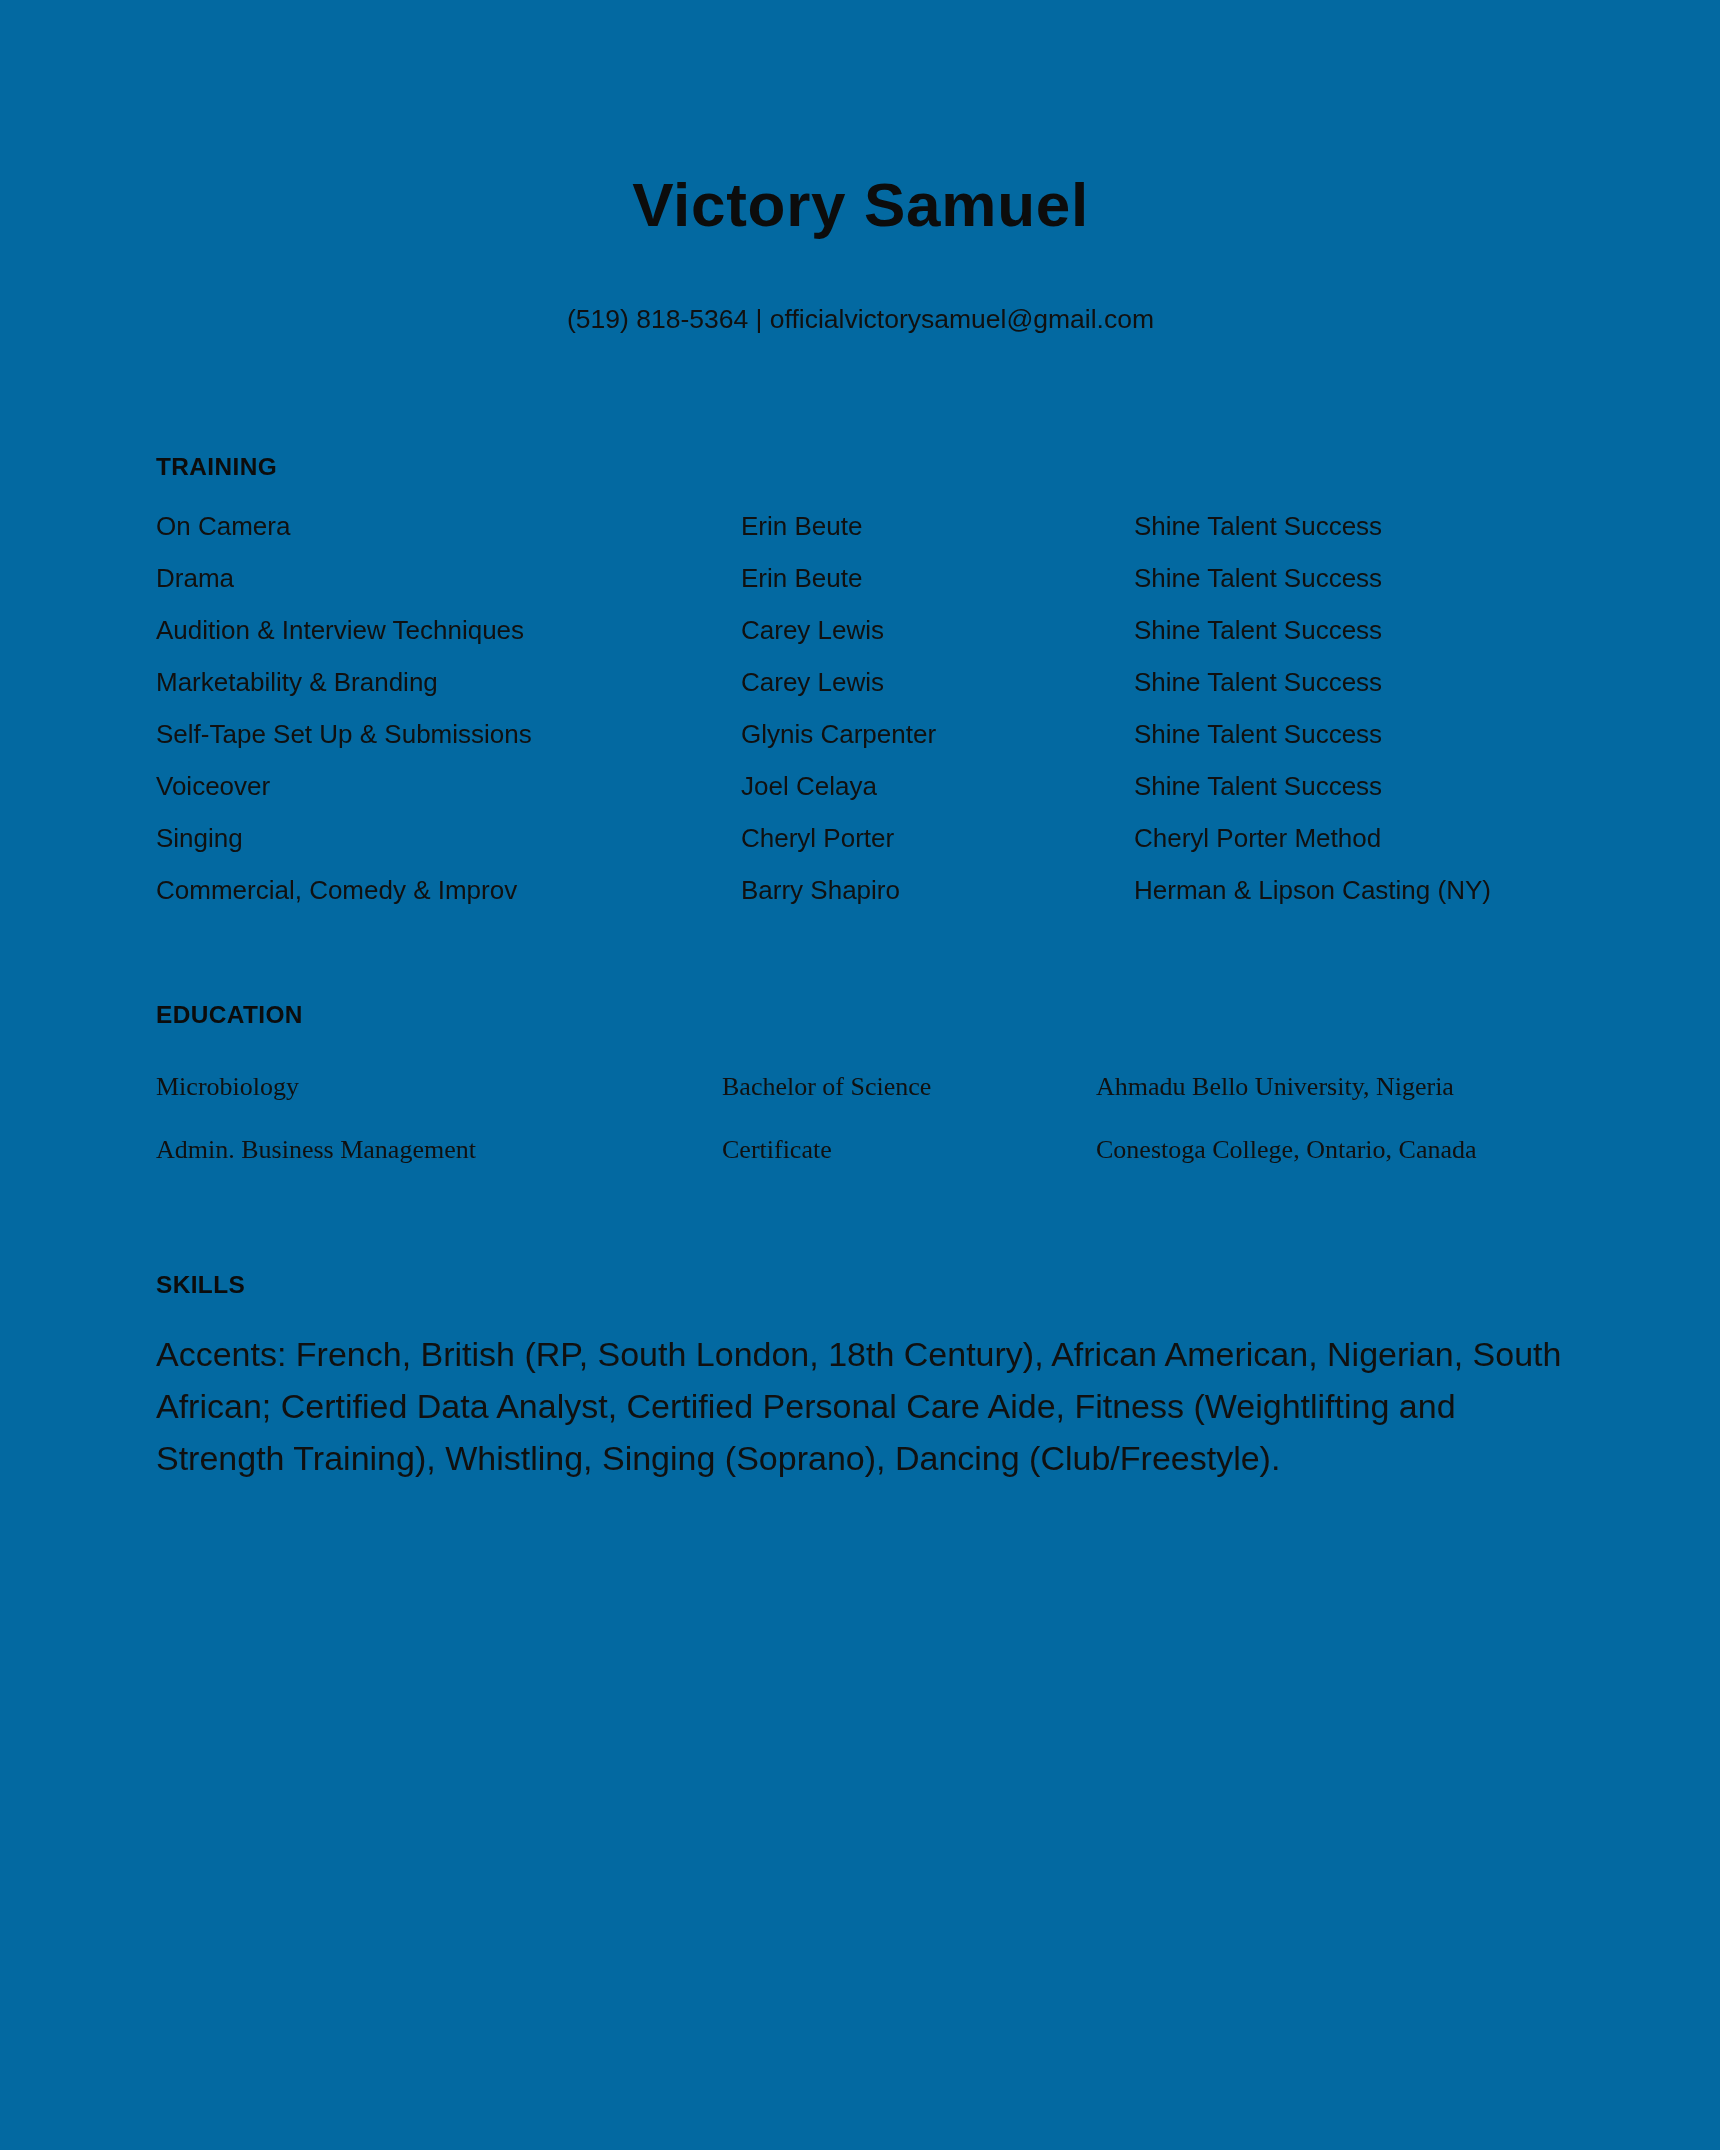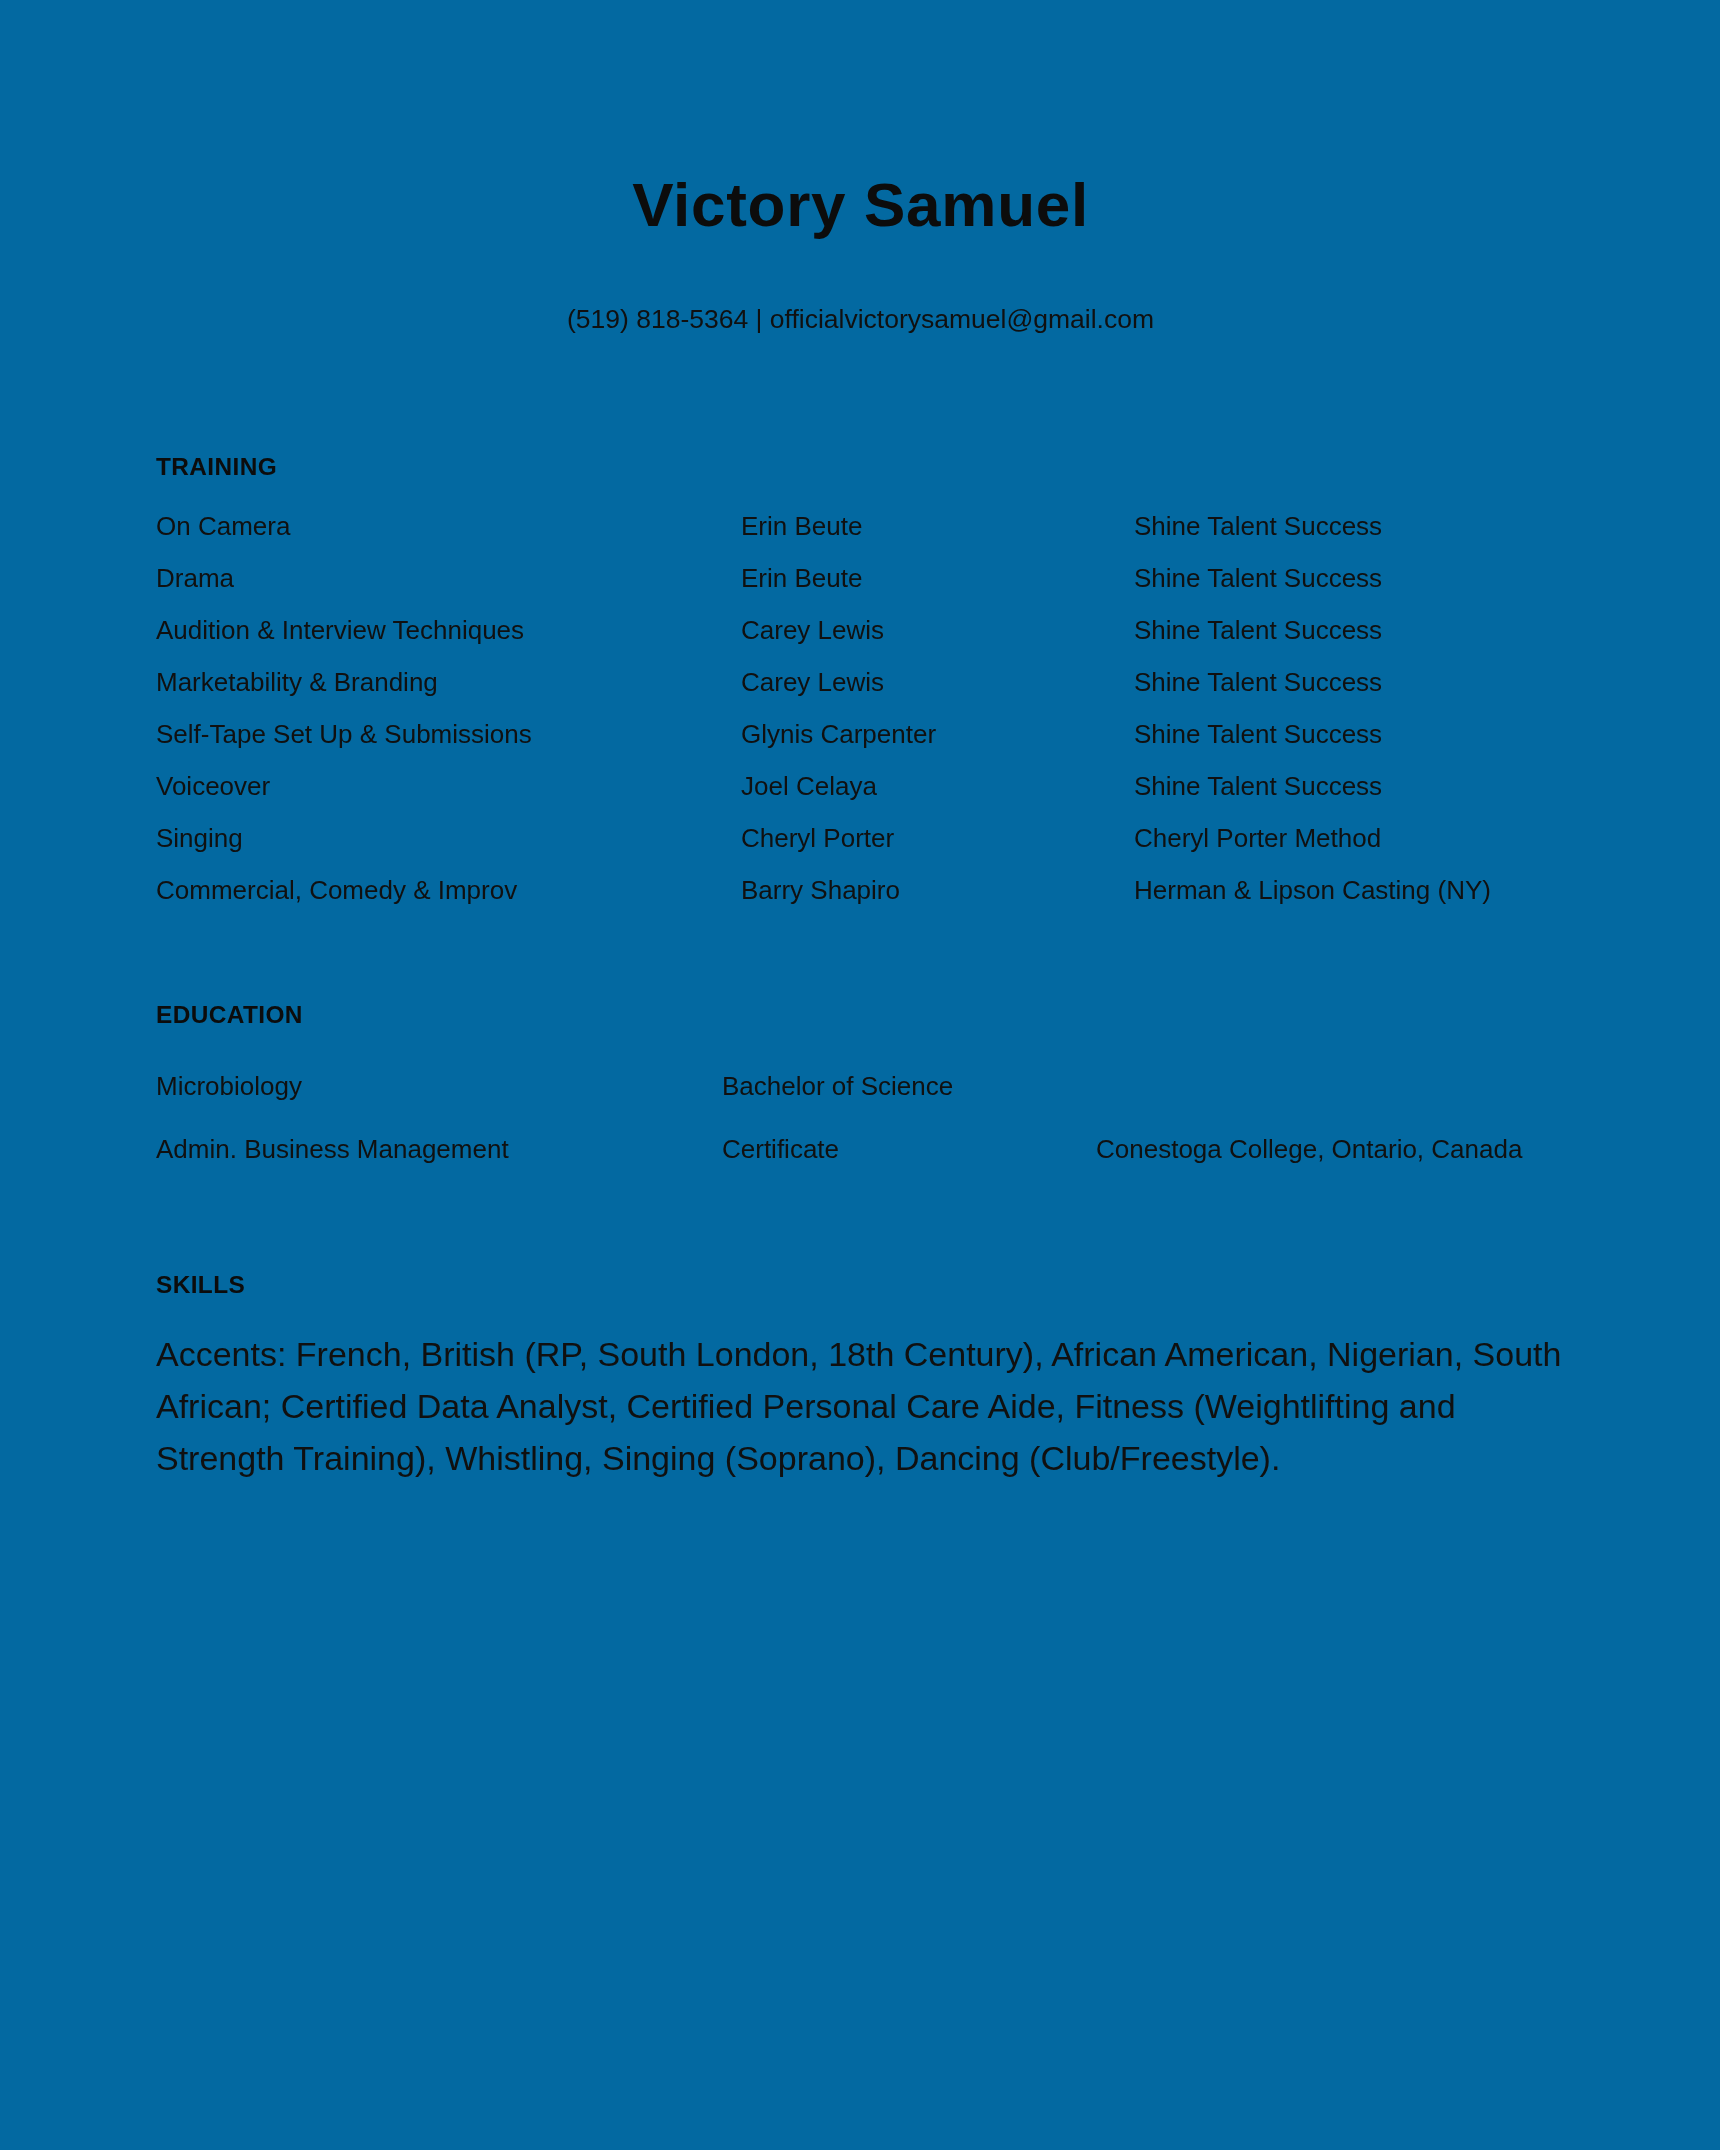--- a/index.html
+++ b/index.html
@@ -42,21 +42,21 @@
   .sec-skills { margin-top: 100px; }
   .sec-skills .section-heading { margin-bottom: 29px; }
   
   .grid-row {
     display: grid;
     grid-template-columns: 566px 374px 1fr;
     align-items: center;
     font-size: 26px;
   }
   .training-row { height: 52px; gap: 19px; }
-  .edu-row { margin-bottom: 20px; }
+  .edu-row { margin-bottom: 20px; font-family: Liberation Serif, serif; }
   .edu-row .cell { line-height: 43px; }
   
   .skills-text {
     font-size: 34px;
     line-height: 52px;
     max-width: 1423px;
   }
 </style>
 </head>
 <body>
@@ -114,20 +114,21 @@
       <div class="cell">Herman &amp; Lipson Casting (NY)</div>
     </div>
   </div>
 
   <div class="section sec-education">
     <div class="section-heading">EDUCATION</div>
 
     <div class="grid-row edu-row">
       <div class="cell">Microbiology</div>
       <div class="cell">Bachelor of Science</div>
+      <div class="cell">Ahmadu Bello University, Nigeria</div>
     </div>
     <div class="grid-row edu-row">
       <div class="cell">Admin. Business Management</div>
       <div class="cell">Certificate</div>
       <div class="cell">Conestoga College, Ontario, Canada</div>
     </div>
   </div>
 
   <div class="section sec-skills">
     <div class="section-heading">SKILLS</div>

